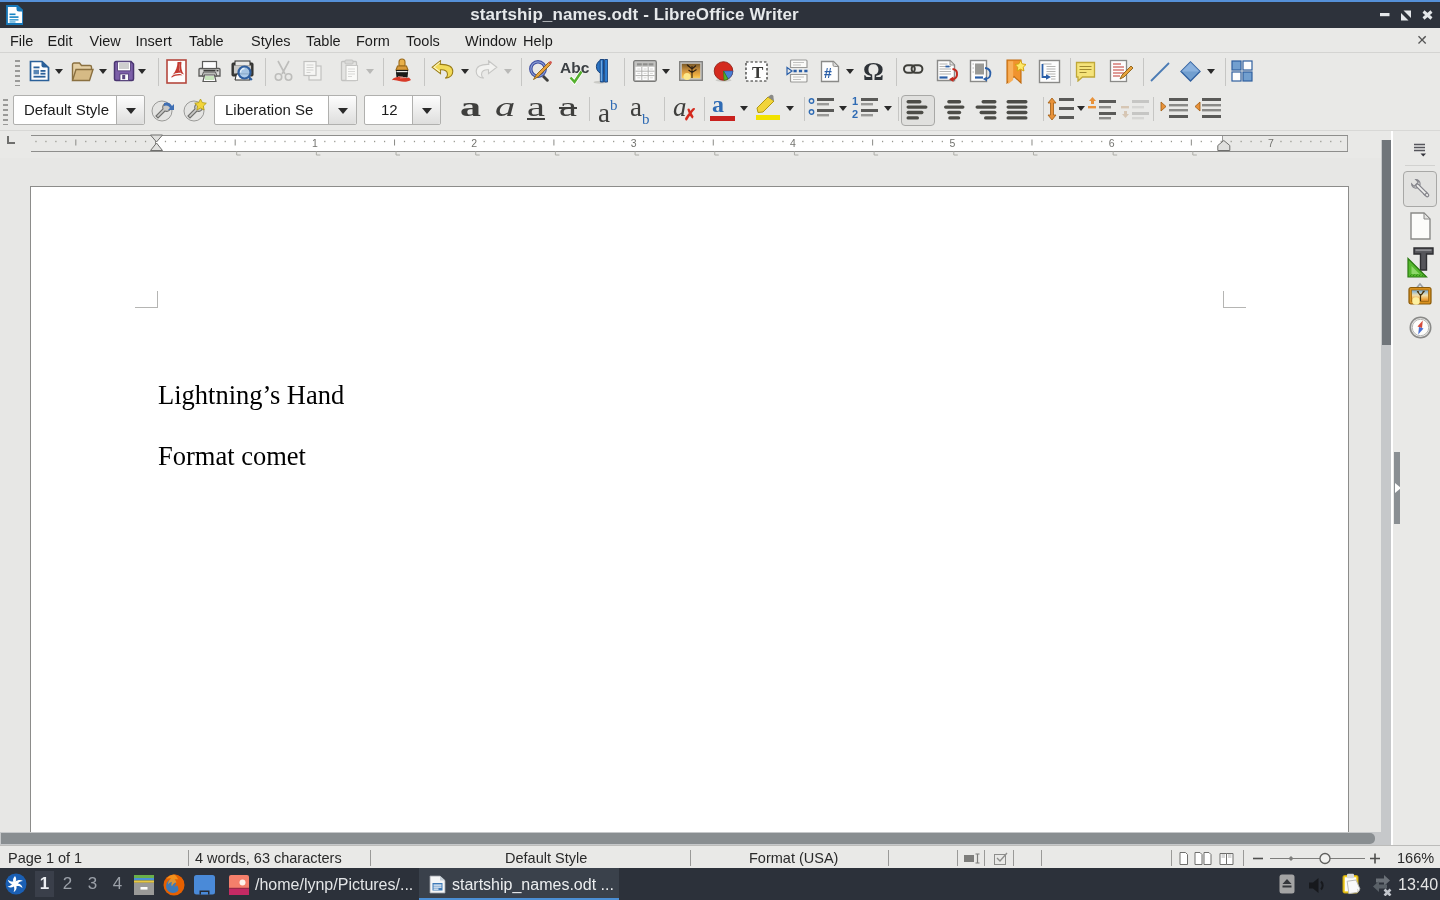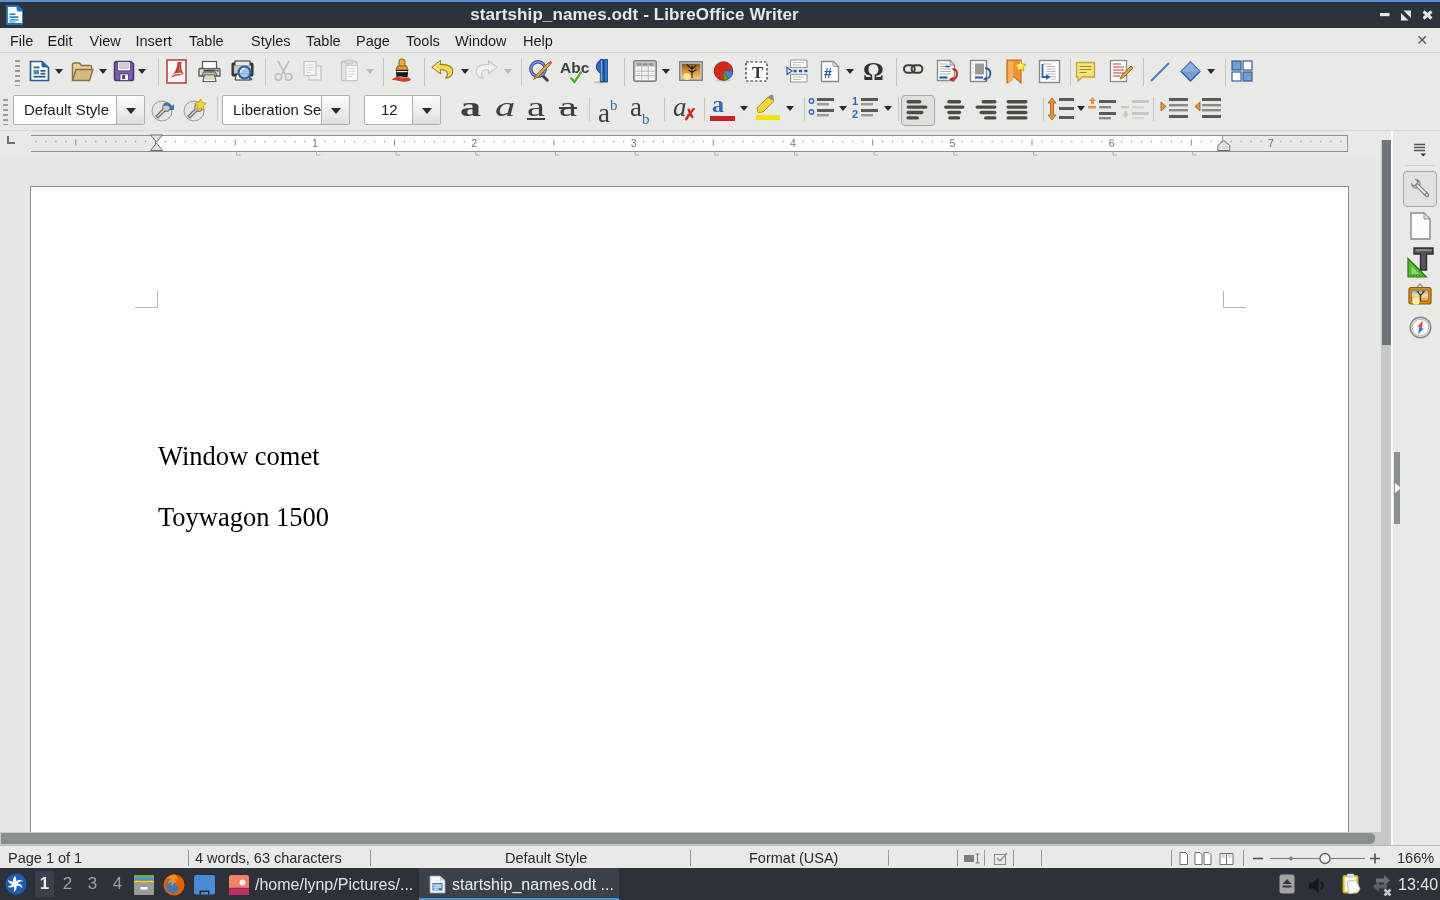--- a/index.html
+++ b/index.html
@@ -74,23 +74,23 @@
 </svg>
 
 <div class="abs" id="menubar">
   <span class="menuitem" style="left:10px">File</span>
   <span class="menuitem" style="left:47.5px">Edit</span>
   <span class="menuitem" style="left:89.5px">View</span>
   <span class="menuitem" style="left:135.5px">Insert</span>
   <span class="menuitem" style="left:189px">Table</span>
   <span class="menuitem" style="left:251px">Styles</span>
   <span class="menuitem" style="left:306px">Table</span>
-  <span class="menuitem" style="left:356px">Page</span>
+  <span class="menuitem" style="left:356px">Form</span>
   <span class="menuitem" style="left:406px">Tools</span>
-  <span class="menuitem" style="left:455px">Window</span>
+  <span class="menuitem" style="left:465px">Window</span>
   <span class="menuitem" style="left:523px">Help</span>
   <span id="menuclose">✕</span>
 </div>
 <div class="abs" id="toolbar1">
   <div class="grip" style="top:7px;height:26px"></div>
 
   <svg class="ico" style="left:17px;top:7px" width="21" height="22" viewBox="0 0 21 22">
     <path d="M1.5 1.5 h11.5 l6.5 6 V20.5 H1.5 Z" fill="#fdfdfd" stroke="#2a6099" stroke-width="1.7"></path>
     <path d="M12.5 1 l7 6.5 h-5 a2 2 0 0 1 -2 -2 Z" fill="#2a6099"></path>
     <rect x="4.5" y="6.5" width="6" height="1.8" fill="#2a6099"></rect>
@@ -353,21 +353,21 @@
     <path d="M13 5 a7 7 0 0 1 8 3 l2-2 v6 h-6 l2-2 a4.5 4.5 0 0 0 -6-2 Z" fill="#3f6fb4"></path>
   </svg>
 
   <svg class="ico" style="left:183px;top:5px" width="24" height="24" viewBox="0 0 24 24">
     <circle cx="11" cy="13" r="10" fill="#e4e4e2" stroke="#9a9a98" stroke-width="1"></circle>
     <path d="M5 18 L12 11 a4 4 0 1 1 2 2 L7 20 Z" fill="#c9c9c7" stroke="#6f6f6d" stroke-width="1.1"></path>
     <path d="M17.5 1 l1.8 3.6 4 0.6 -2.9 2.8 0.7 4 -3.6-1.9 -3.6 1.9 0.7-4 -2.9-2.8 4-0.6 Z" fill="#f2d43a" stroke="#b09a10" stroke-width="0.8"></path>
   </svg>
   <span class="tsep" style="left:217px;top:4px;height:24px"></span>
 
-  <div class="combo" style="left:222px;top:2px;width:128px">
+  <div class="combo" style="left:214px;top:2px;width:143px">
     <span class="combotext" style="left:10px">Liberation Se</span>
     <span class="combobtn"></span>
   </div>
 
   <div class="combo" style="left:364px;top:2px;width:77px">
     <span class="combotext" style="left:16px">12</span>
     <span class="combobtn"></span>
   </div>
 
   <span class="fmt fmtw abs" style="left:460px;font-weight:bold;font-size:28px">a</span>
@@ -656,22 +656,22 @@
       <path d="M1160.8400000000001 20.5 v3.5 h4" stroke="#aeaea8" stroke-width="1" fill="none"></path>
     </svg>
 </div>
 <div class="abs" id="docarea">
   <div id="page"></div>
 
   <div class="abs" style="left:157px;top:133px;width:1px;height:17px;background:#b5b5b3"></div>
   <div class="abs" style="left:135px;top:149px;width:23px;height:1px;background:#b5b5b3"></div>
   <div class="abs" style="left:1223px;top:133px;width:1px;height:17px;background:#b5b5b3"></div>
   <div class="abs" style="left:1223px;top:149px;width:23px;height:1px;background:#b5b5b3"></div>
-  <div class="serif abs" style="left:158px;top:283.1px;font-size:26.5px;line-height:31.8px">Window comet</div>
-  <div class="serif abs" style="left:158px;top:344.2px;font-size:26.5px;line-height:31.8px">Toywagon 1500</div>
+  <div class="serif abs" style="left:158px;top:222px;font-size:26.5px;line-height:31.8px">Lightning’s Hand</div>
+  <div class="serif abs" style="left:158px;top:283.1px;font-size:26.5px;line-height:31.8px">Format comet</div>
 </div>
 <div class="abs" id="vscroll">
     <div id="vthumb"></div>
   </div>
 <div class="abs" id="hscroll">
     <div id="hthumb"></div>
   </div>
 <div class="abs" id="splitter">
     <div id="sphandle"></div>
   </div>

